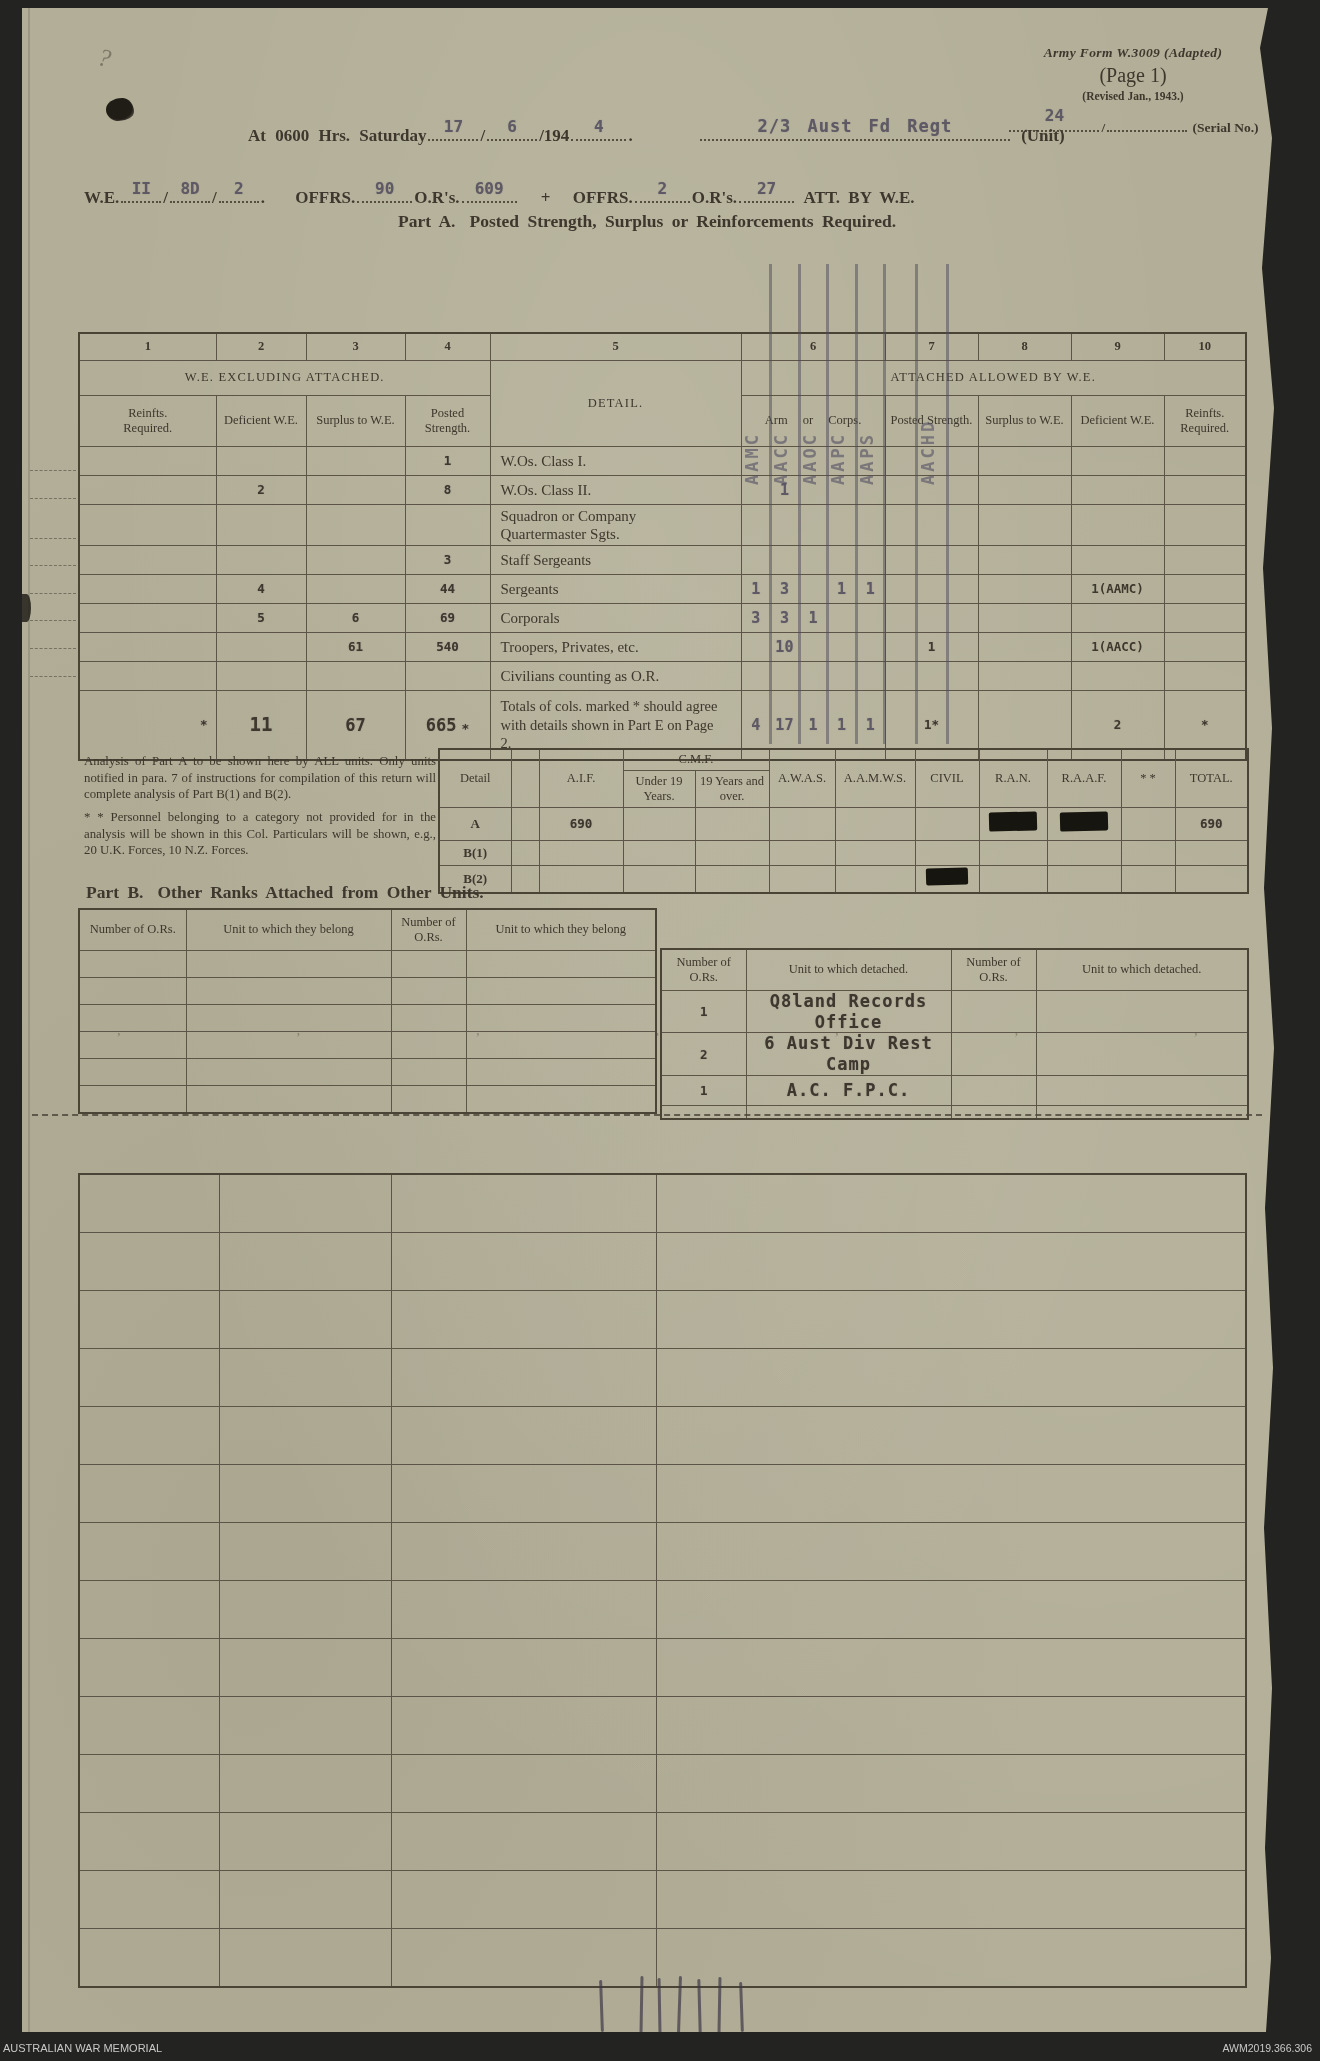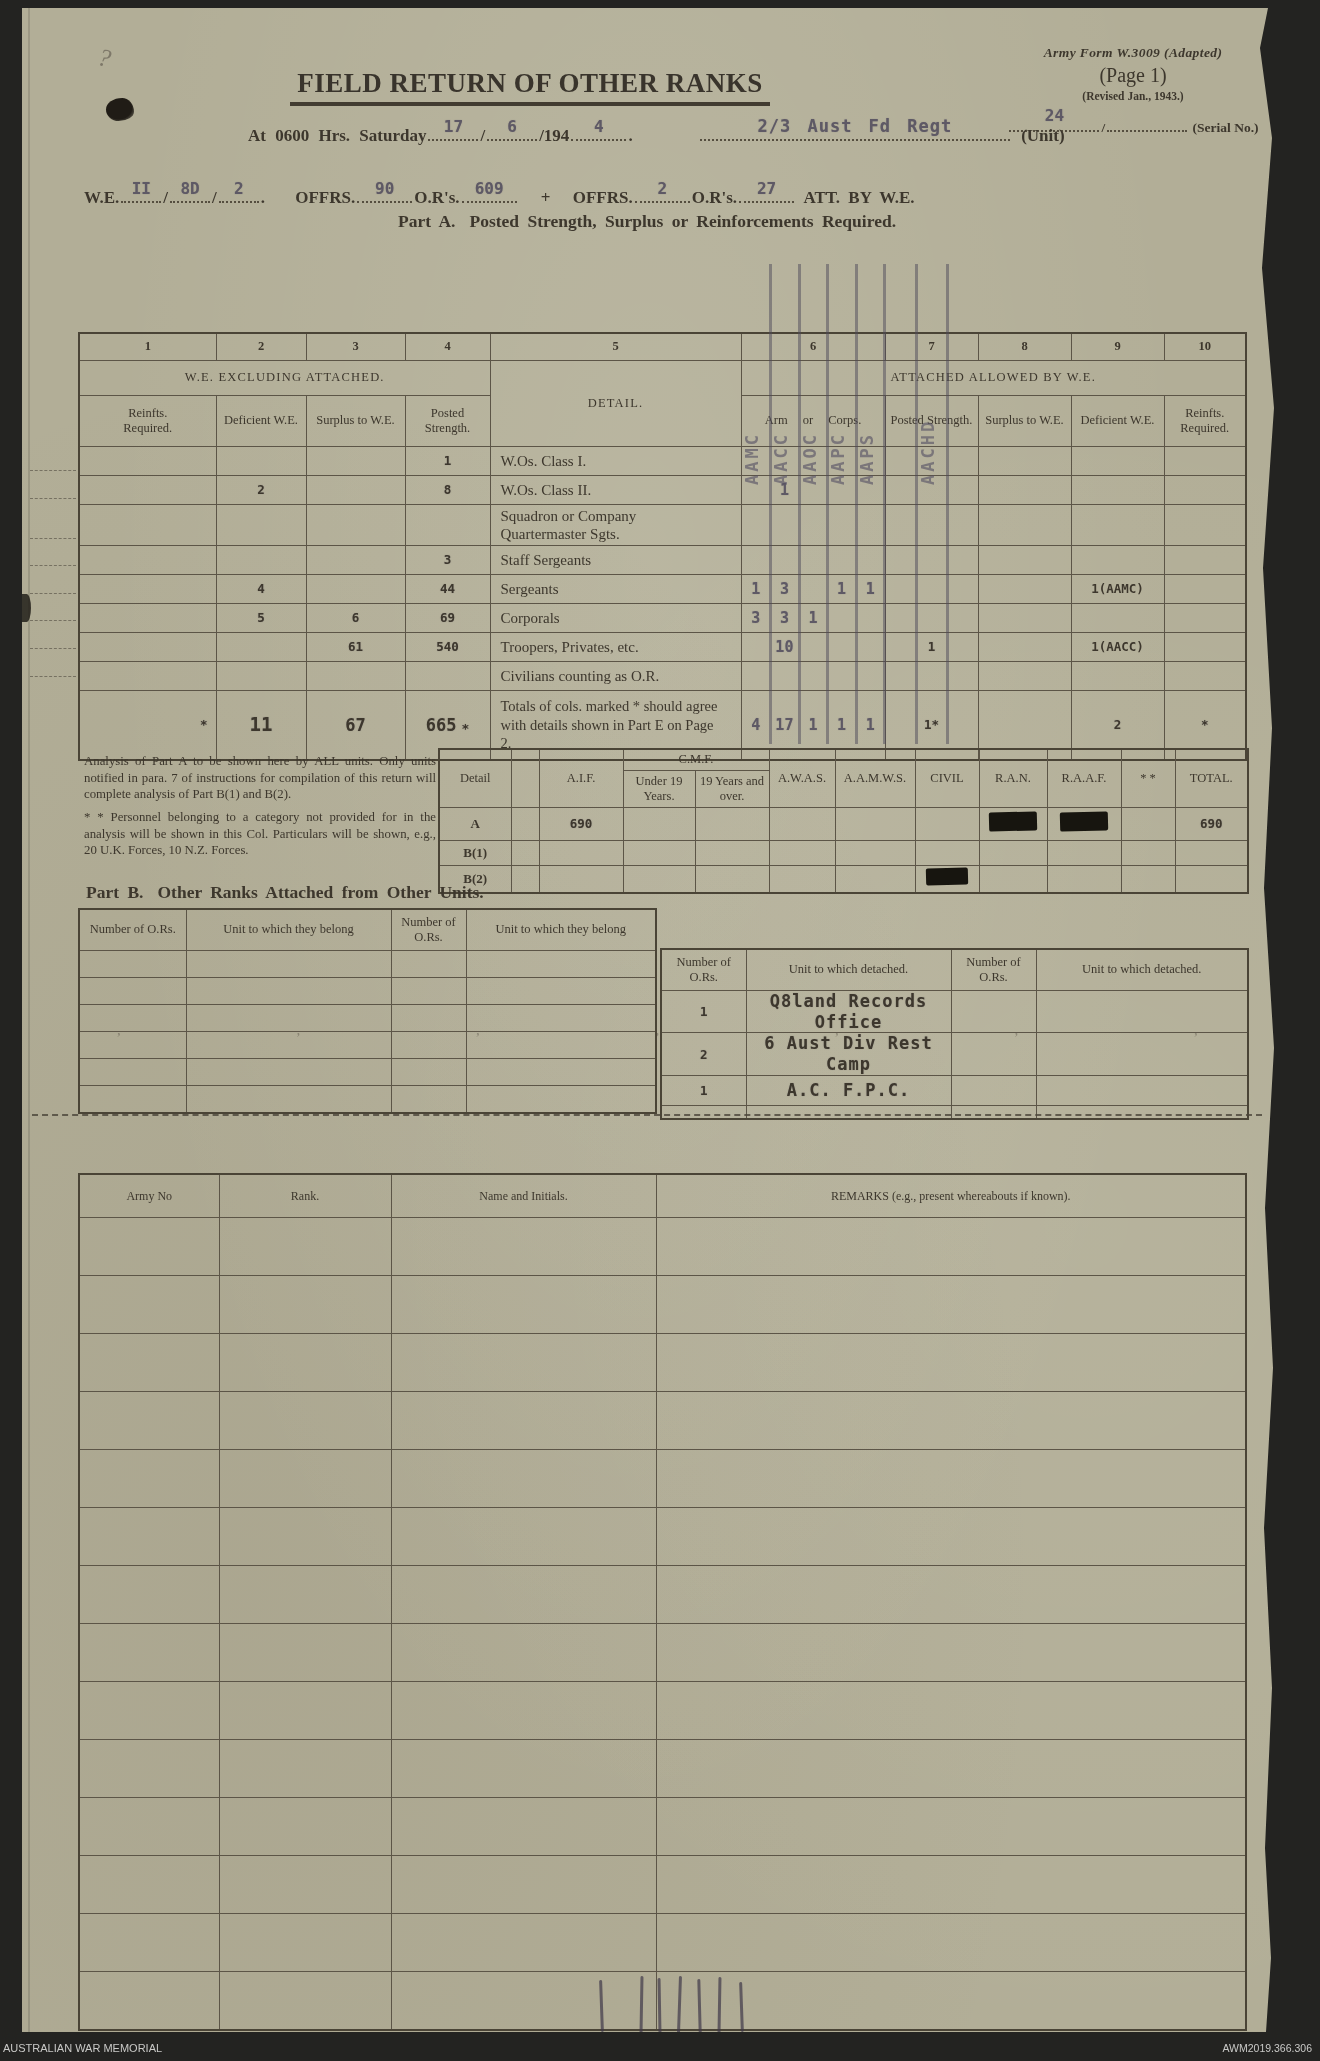--- a/index.html
+++ b/index.html
@@ -133,21 +133,20 @@
   <div class="form-meta">
     <div class="fm-no">Army Form W.3009 (Adapted)</div>
     <div class="fm-page">(Page 1)</div>
     <div class="fm-rev">(Revised Jan., 1943.)</div>
     <div class="fm-serial">
       <span class="fill w90"><span class="typed">24</span></span><span>/</span><span class="fill w80"></span>
       <span>(Serial No.)</span>
     </div>
   </div>
 
-  <div class="title">FIELD RETURN OF OTHER RANKS</div>
 
   <div class="date-line">
     <span>At 0600 Hrs. Saturday</span><span class="fill w50"><span class="typed">17</span></span><span>/</span><span class="fill w50"><span class="typed">6</span></span><span>/194</span><span class="fill w55"><span class="typed">4</span></span><span>.</span>
     <span class="fill w310" style="margin-left:58px;"><span class="typed" style="font-size:17px;letter-spacing:1px;">2/3 Aust Fd Regt</span></span>
     <span>(Unit)</span>
   </div>
 
   <div class="we-line">
     <span>W.E.</span><span class="fill w40"><span class="typed">II</span></span><span>/</span><span class="fill w40"><span class="typed">8D</span></span><span>/</span><span class="fill w40"><span class="typed">2</span></span><span>.</span>
     <span style="margin-left:22px;">OFFRS.</span><span class="fill w55"><span class="typed">90</span></span><span>O.R's.</span><span class="fill w55"><span class="typed">609</span></span>
@@ -594,26 +593,20 @@
   <div class="perf"></div>
 
   <table class="grid table-d">
     <colgroup>
           <col style="width:140px">
           <col style="width:172px">
           <col style="width:265px">
           <col style="width:590px">
         </colgroup>
     <tbody>
-          <tr class="hrow">
-      <td>Army No</td>
-      <td>Rank.</td>
-      <td>Name and Initials.</td>
-      <td>REMARKS  (e.g.,  present  whereabouts  if  known).</td>
-    </tr>
     <tr class="erow">
             <td></td>
             <td></td>
             <td></td>
             <td></td>
           </tr>
     <tr class="erow">
             <td></td>
             <td></td>
             <td></td>

